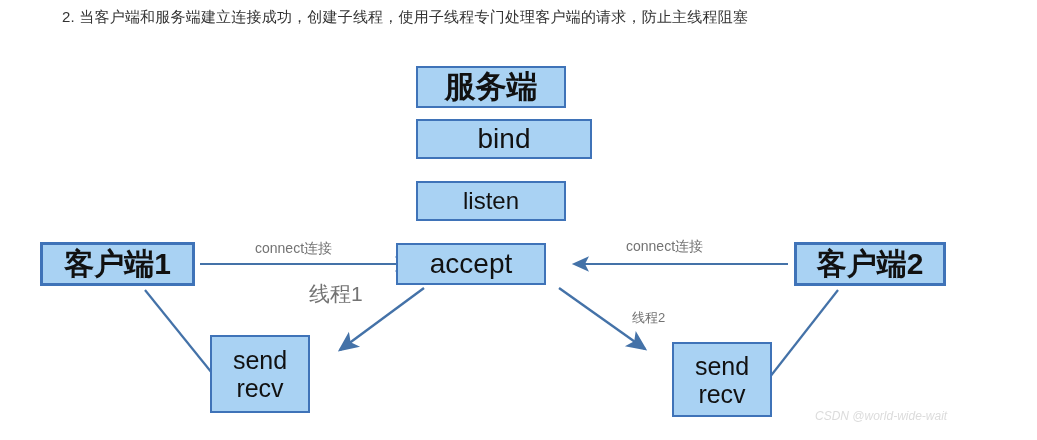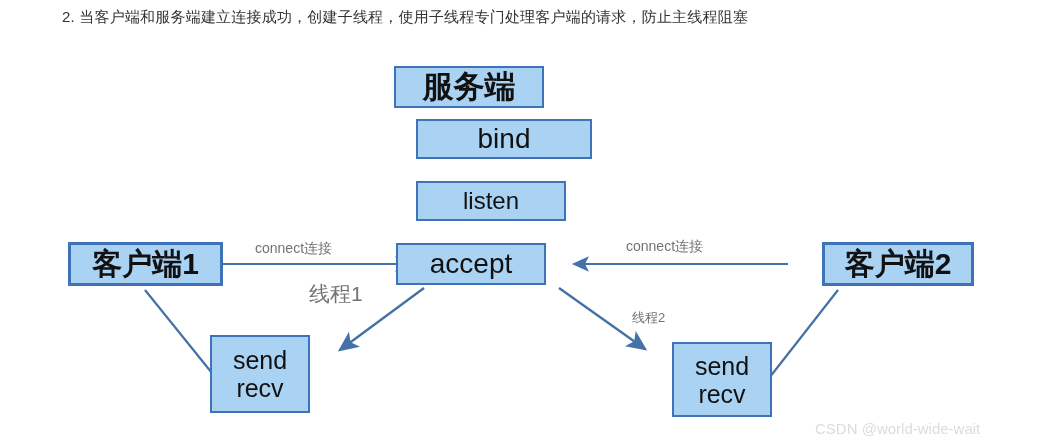--- a/index.html
+++ b/index.html
@@ -22,45 +22,45 @@
   .box{
     position:absolute;
     background:#a9d2f3;
     border:2px solid #3f73b8;
     box-sizing:border-box;
     display:flex;align-items:center;justify-content:center;
     color:#111111;
     text-align:center;
     line-height:1.12;
   }
-  .box.thick{border-width:3px;margin-left:28px;}
+  .box.thick{border-width:3px;}
 
-  .b-server{left:394px;top:66px;width:150px;height:42px;font-size:31px;font-weight:bold;}
+  .b-server{left:416px;top:66px;width:150px;height:42px;font-size:31px;font-weight:bold;}
   .b-bind{left:416px;top:119px;width:176px;height:40px;font-size:28px;}
   .b-listen{left:416px;top:181px;width:150px;height:40px;font-size:24px;}
   .b-accept{left:396px;top:243px;width:150px;height:42px;font-size:28px;}
 
   .b-client1{left:40px;top:242px;width:155px;height:44px;font-size:30px;font-weight:600;}
   .b-client2{left:794px;top:242px;width:152px;height:44px;font-size:30px;font-weight:600;}
 
   .b-sr-left{left:210px;top:335px;width:100px;height:78px;font-size:25px;flex-direction:column;}
   .b-sr-right{left:672px;top:342px;width:100px;height:75px;font-size:25px;flex-direction:column;}
   .b-sr-left span,.b-sr-right span{display:block;}
 
   .edge-label{
     position:absolute;font-size:14px;color:#737373;white-space:nowrap;
   }
   .lbl-connect-left{left:255px;top:240px;}
   .lbl-connect-right{left:626px;top:238px;}
   .lbl-thread1{left:309px;top:280px;font-size:21px;}
   .lbl-thread2{left:632px;top:288px;font-size:13px;margin-top:21px;}
 
   .watermark{
-    position:absolute;left:815px;top:420px;
-    font-size:15px;color:#dcdcdc;white-space:nowrap;
+    position:absolute;left:815px;top:409px;
+    font-size:12px;color:#dcdcdc;white-space:nowrap;font-style:italic;
   }
 </style>
 </head>
 <body>
 
 <div id="stage">
 
   <div class="caption">2. 当客户端和服务端建立连接成功，创建子线程，使用子线程专门处理客户端的请求，防止主线程阻塞</div>
 
   <svg class="wires" viewBox="0 0 1037 440">

